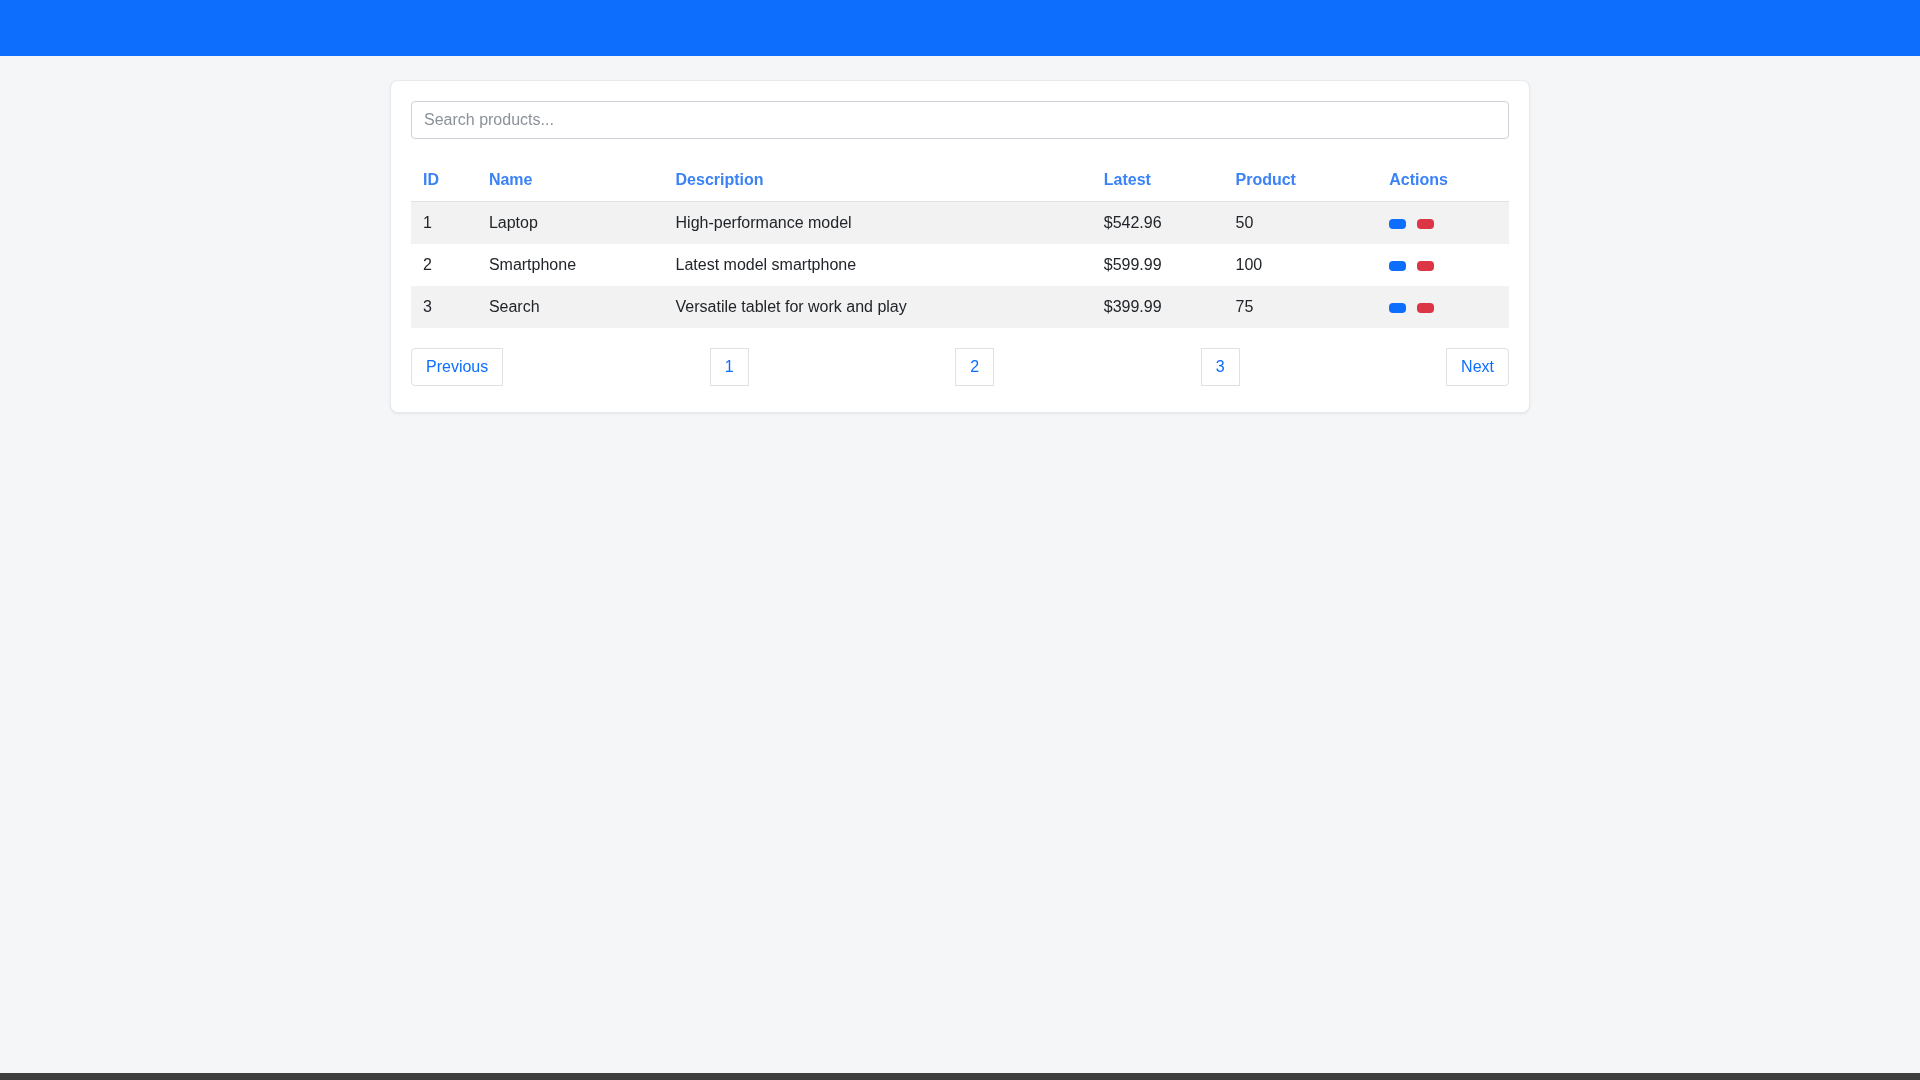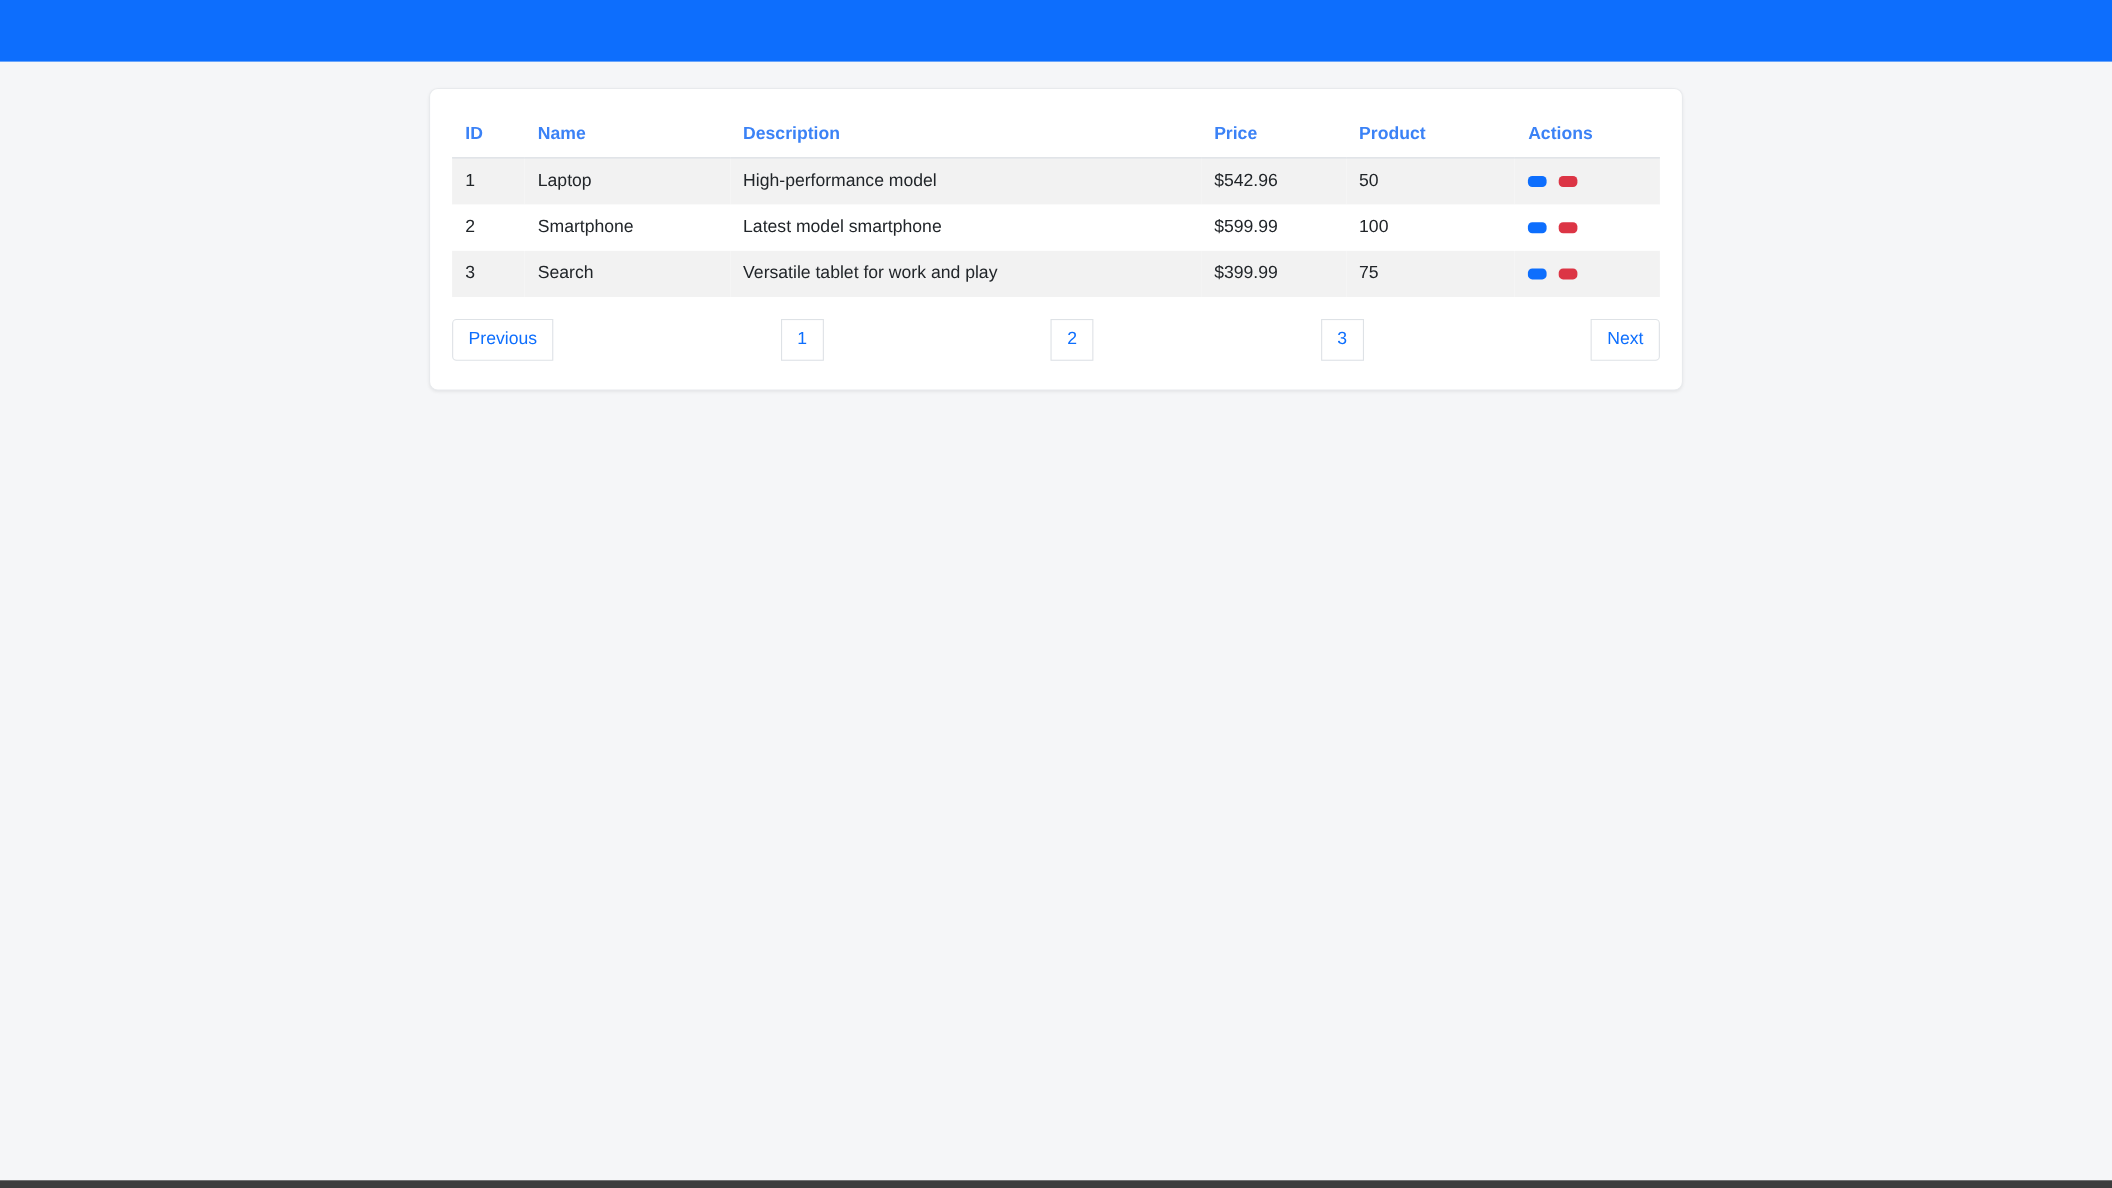--- a/index.html
+++ b/index.html
@@ -128,36 +128,37 @@
 </style>
 </head>
 <body>
 
 <header class="navbar"></header>
 
 <div class="card-wrap">
   <div class="card">
 
 
+    <input type="text" class="search-input" placeholder="Search products..." style="">
 
     <table class="products">
       <colgroup>
         <col style="width:6%">
         <col style="width:17%">
         <col style="width:39%">
         <col style="width:12%">
         <col style="width:14%">
         <col style="width:12%">
       </colgroup>
       <thead>
         <tr>
           <th>ID</th>
           <th>Name</th>
           <th>Description</th>
-          <th>Price</th>
+          <th>Latest</th>
           <th>Product</th>
           <th>Actions</th>
         </tr>
       </thead>
       <tbody>
         <tr>
           <td>1</td>
           <td>Laptop</td>
           <td>High-performance model</td>
           <td>$542.96</td>

